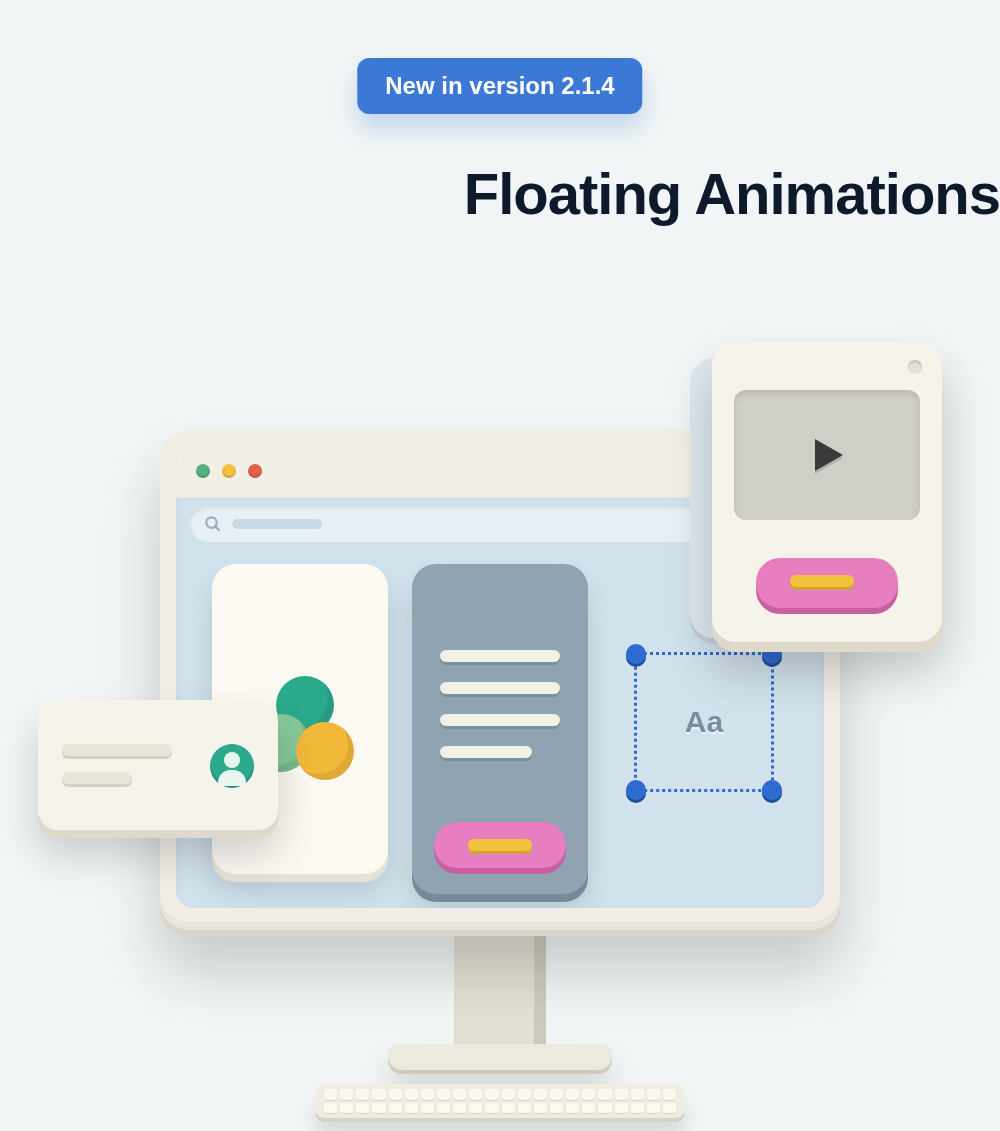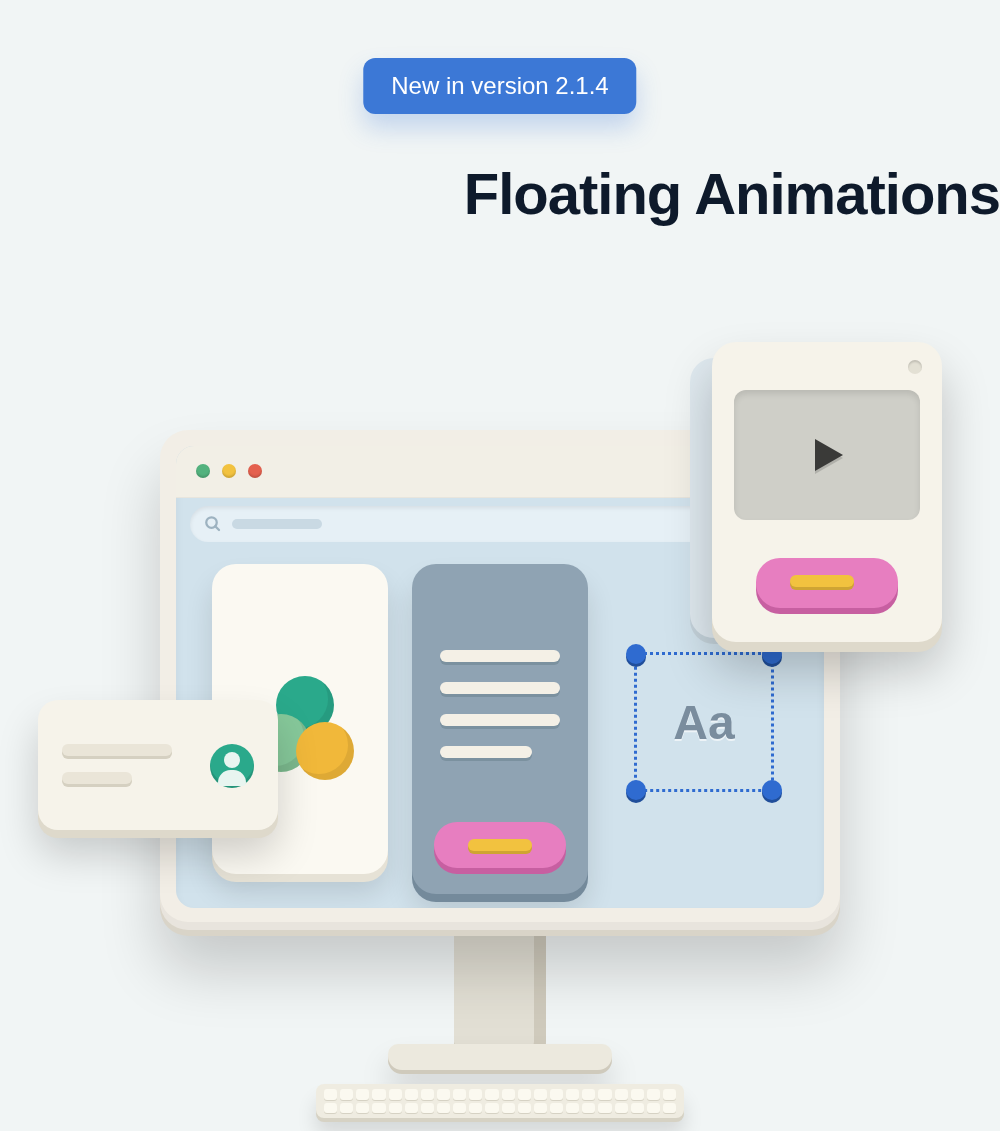--- a/index.html
+++ b/index.html
@@ -12,21 +12,21 @@
   }
   .page { width: 1000px; height: 1131px; position: relative; }
 
   
   .badge {
     position: absolute;
     top: 58px; left: 50%; transform: translateX(-50%);
     background: #3c78d6;
     color: #fff;
     font-size: 24px;
-    font-weight: 400;
+    font-weight: 700;
     padding: 14px 28px;
     border-radius: 12px;
     box-shadow: 0 14px 24px rgba(60,120,214,0.25);
   }
   .title {
     position: absolute;
     top: 160px; left: 0; width: 100%;
     text-align: right;
     font-size: 58px;
     font-weight: 700;
@@ -162,21 +162,21 @@
     position: absolute; width: 20px; height: 20px; background:#2f6bd0; border-radius:50%;
     box-shadow: 0 3px 0 #204e9a;
   }
   .type-box .d1 { left: 2px; top: 2px; }
   .type-box .d2 { right: 2px; top: 2px; }
   .type-box .d3 { left: 2px; bottom: 2px; }
   .type-box .d4 { right: 2px; bottom: 2px; }
   .type-box .aa {
     position:absolute; left:0; top:0; width:100%; height:100%;
     display:flex; align-items:center; justify-content:center;
-    font-size: 48px; font-weight: 700; color:#7a8d9e;
+    font-size: 30px; font-weight: 700; color:#7a8d9e;
     text-shadow: 0 2px 0 rgba(255,255,255,0.6);
   }
 
   
   .float-user {
     position: absolute;
     left: 38px; top: 400px;
     width: 240px; height: 130px;
     background: #f6f3ea;
     border-radius: 20px;

